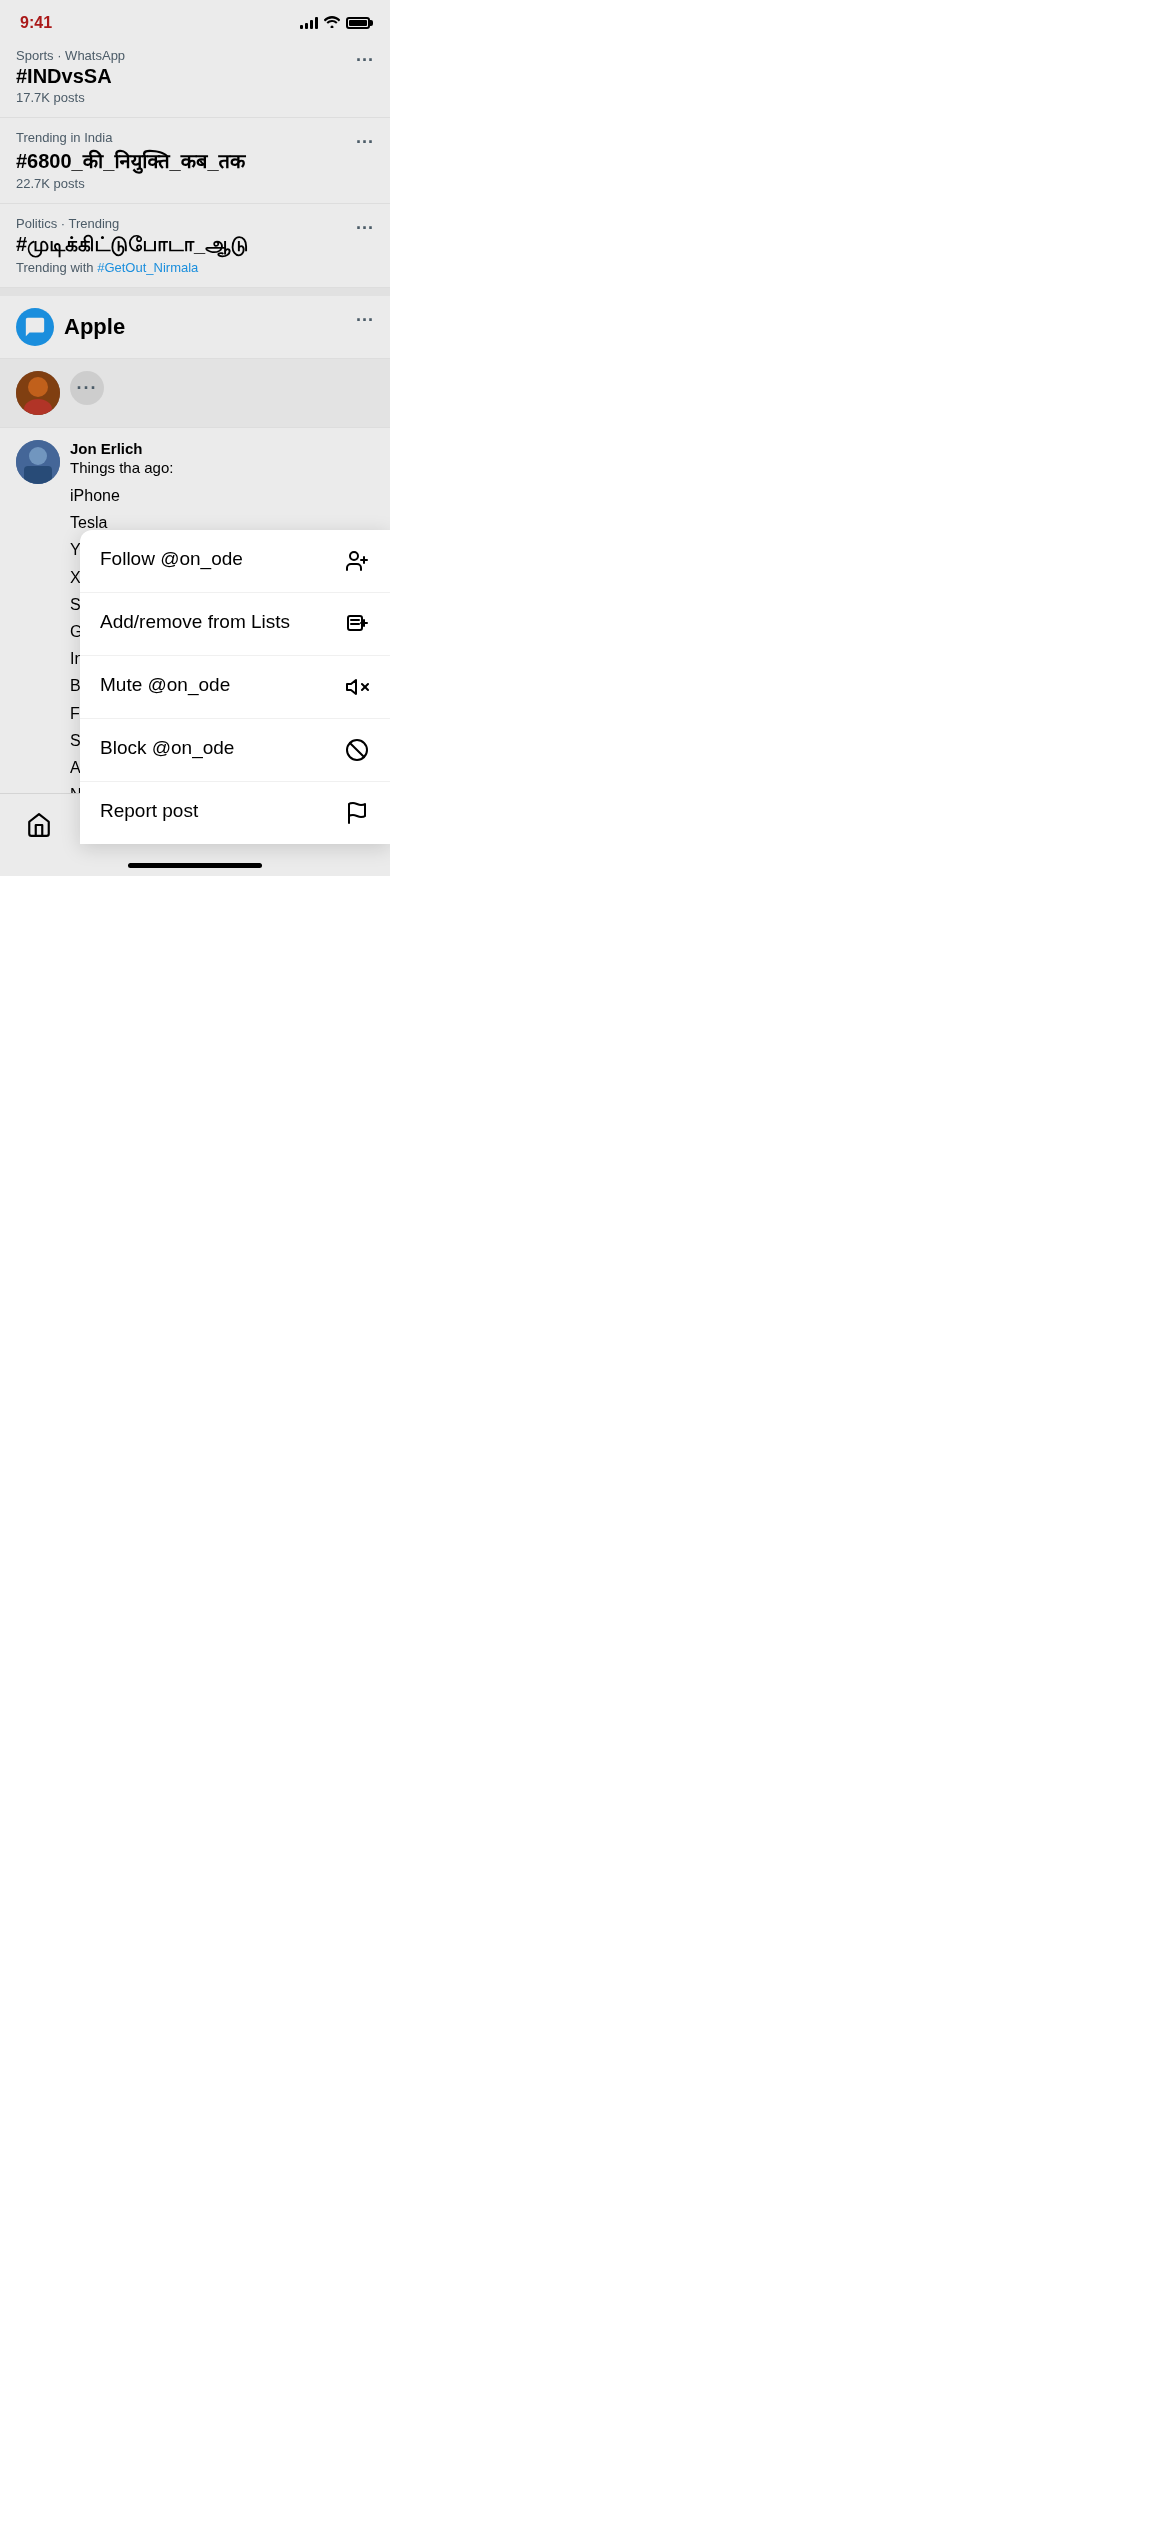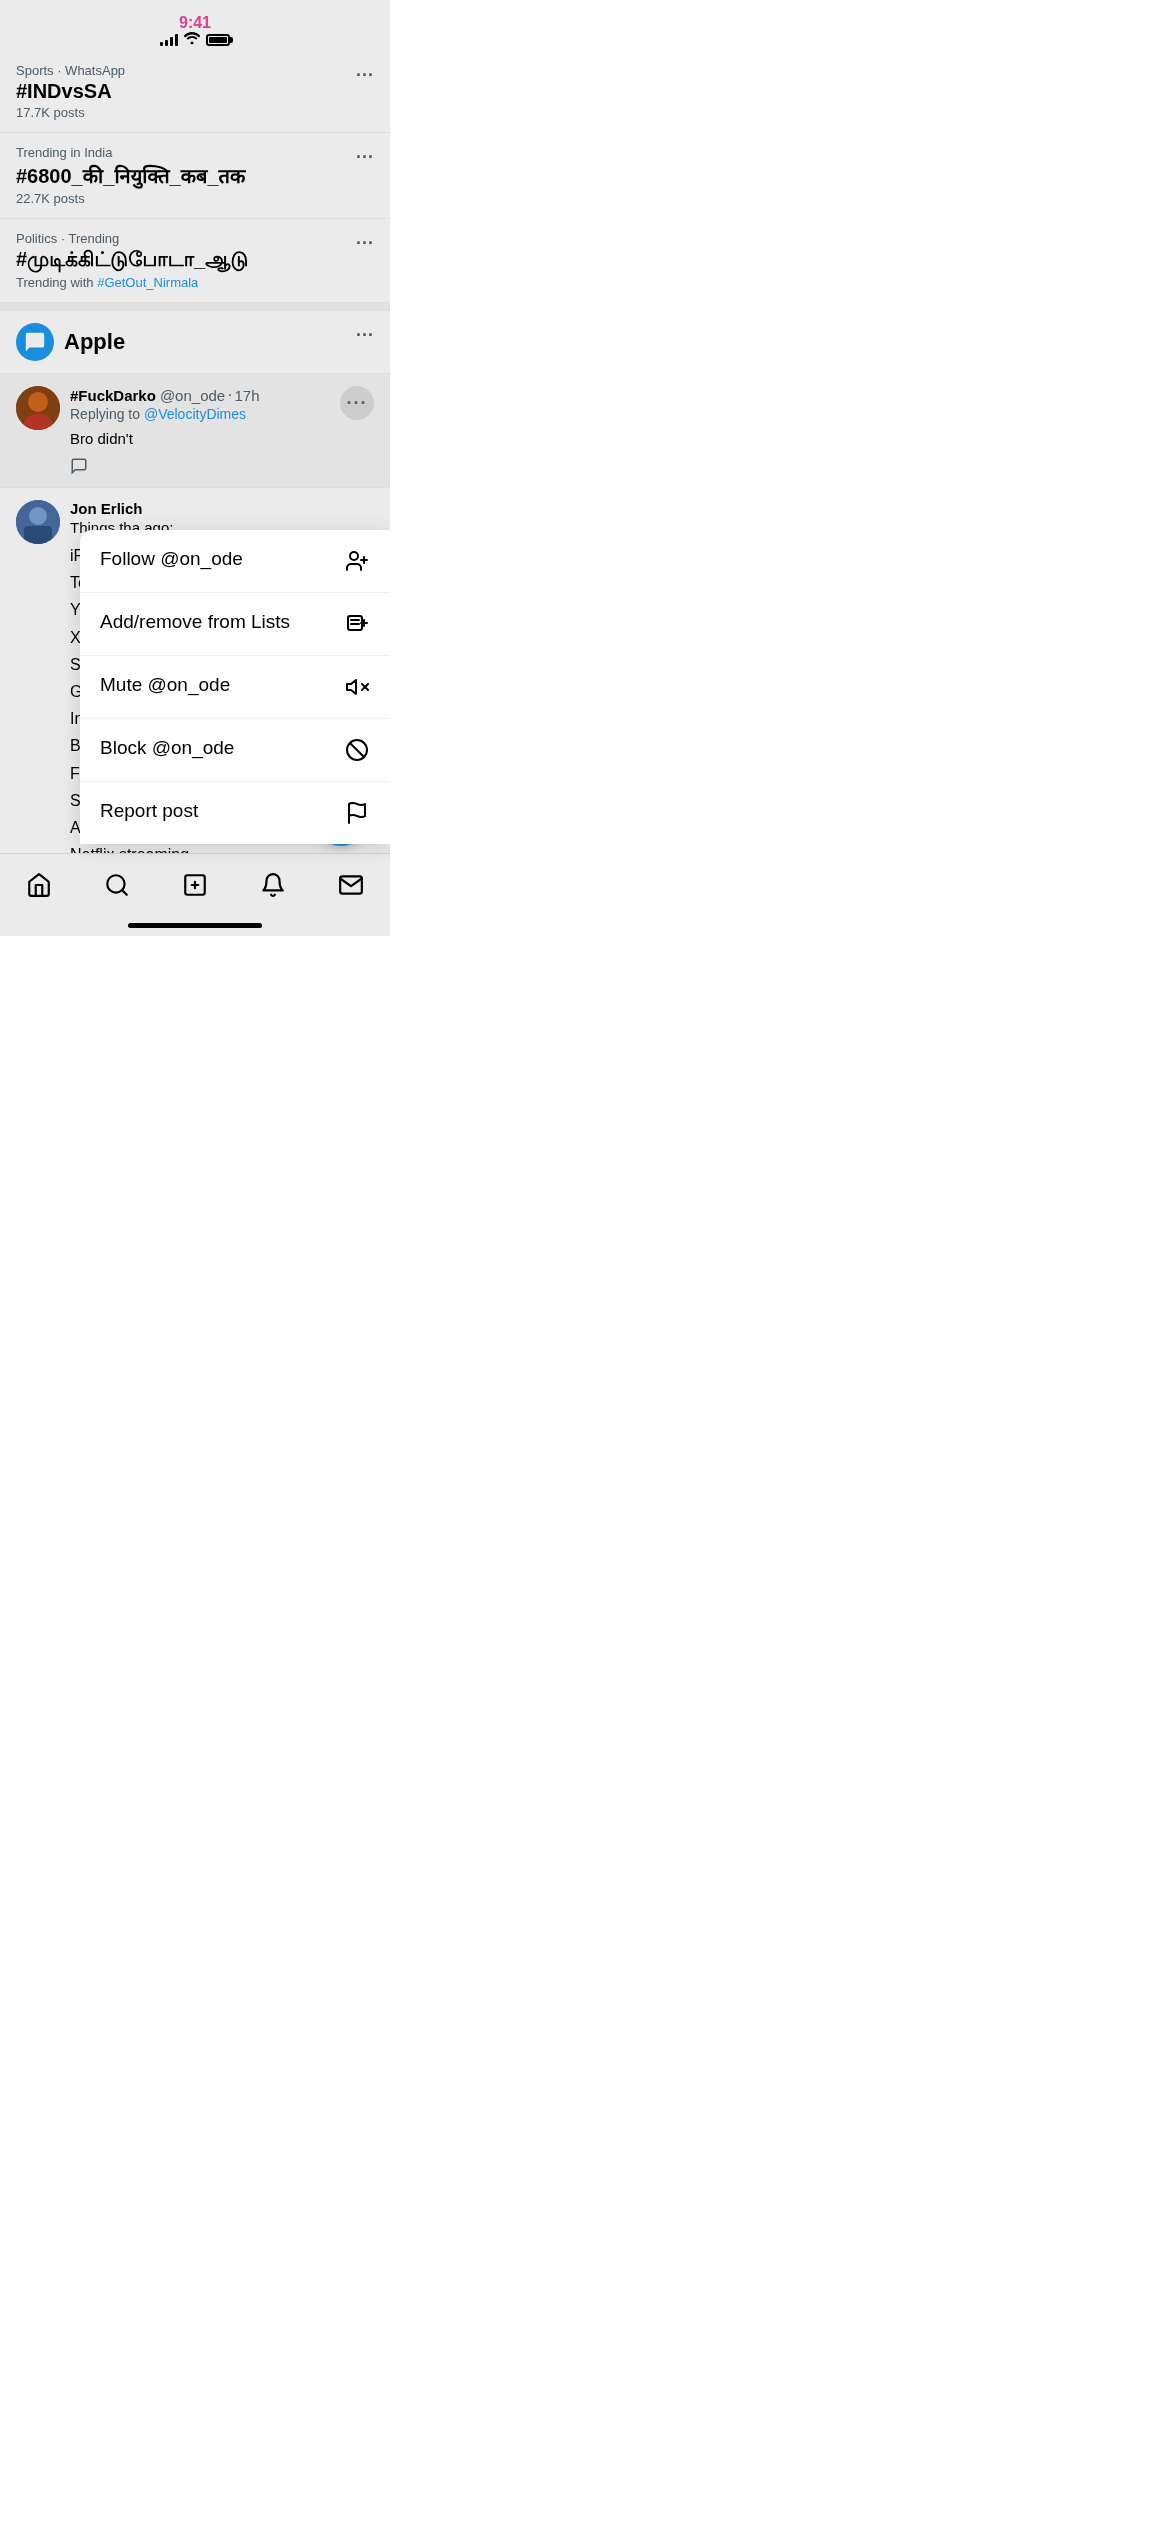--- a/index.html
+++ b/index.html
@@ -14,24 +14,23 @@
     }
 
     
     .status-bar {
       display: flex;
       justify-content: space-between;
       align-items: center;
       padding: 14px 20px 4px 20px;
       font-size: 15px;
       font-weight: 600;
-      color: #ec4899;
+      color: #b91c1c;
       position: relative;
       z-index: 10;
-      flex-direction: column;
     }
     .status-time { font-weight: 700; font-size: 16px; }
     .status-icons { display: flex; align-items: center; gap: 6px; }
     .signal-bars { display: flex; align-items: flex-end; gap: 2px; height: 12px; }
     .signal-bars span {
       background: #000;
       border-radius: 1px;
       width: 3px;
     }
     .signal-bars span:nth-child(1) { height: 4px; }
@@ -343,39 +342,20 @@
 <div class="tweet tweet-highlighted">
   <div class="tweet-avatar">
     <div class="avatar-img">
       <svg width="44" height="44" viewBox="0 0 44 44">
         <rect width="44" height="44" fill="#8b4513"></rect>
         <circle cx="22" cy="16" r="10" fill="#d2691e"></circle>
         <ellipse cx="22" cy="38" rx="14" ry="10" fill="#c0392b"></ellipse>
       </svg>
     </div>
   </div>
-  <div class="tweet-content">
-    <div class="tweet-header">
-      <span class="tweet-name">#FuckDarko</span>
-      <span class="tweet-handle">@on_ode</span>
-      <span class="tweet-dot">·</span>
-      <span class="tweet-time">17h</span>
-    </div>
-    <div class="reply-label">
-      Replying to <span>@VelocityDimes</span>
-    </div>
-    <div class="tweet-text">Bro didn't</div>
-    <div class="tweet-actions">
-      <div class="action-btn">
-        <svg width="18" height="18" viewBox="0 0 24 24" fill="none" stroke="#536471" stroke-width="2">
-          <path d="M21 15a2 2 0 0 1-2 2H7l-4 4V5a2 2 0 0 1 2-2h14a2 2 0 0 1 2 2z"></path>
-        </svg>
-      </div>
-    </div>
-  </div>
   <div class="more-btn-circle">
     <span class="three-dots-gray">···</span>
   </div>
 </div>
 
 <div class="tweet">
   <div class="tweet-avatar">
     <div class="avatar-img2">
       <svg width="44" height="44" viewBox="0 0 44 44">
         <rect width="44" height="44" fill="#4a6fa5"></rect>

